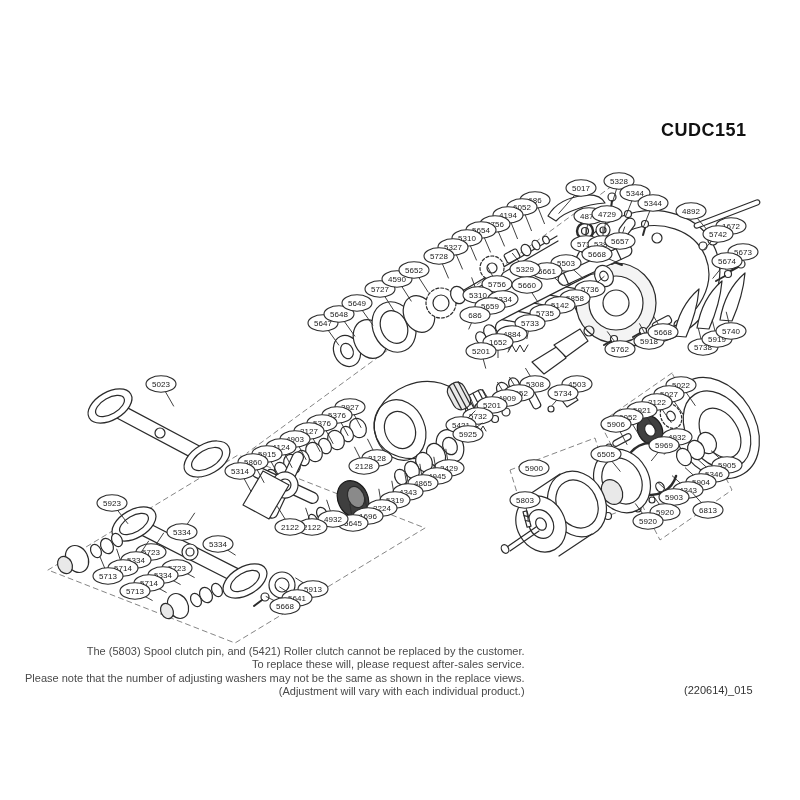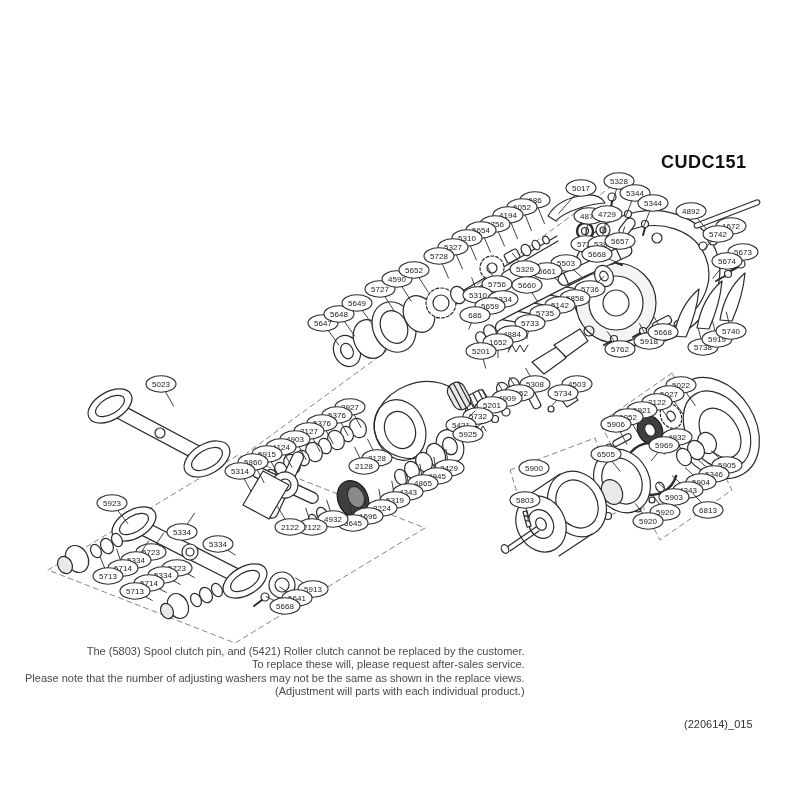--- a/index.html
+++ b/index.html
@@ -1,23 +1,23 @@
 <!DOCTYPE html>
 <html><head>
 <meta charset="utf-8">
 <style>
   html,body{margin:0;padding:0;background:#fff;}
   .page{position:relative;width:800px;height:800px;background:#fff;overflow:hidden;
         font-family:"Liberation Sans",sans-serif;}
   .title{position:absolute;left:661px;top:120px;font-size:18px;font-weight:bold;
-         letter-spacing:.5px;color:#111;margin-top:32px;}
+         letter-spacing:.5px;color:#111;}
   svg{position:absolute;left:0;top:0;}
   svg text{font-family:"Liberation Sans","DejaVu Sans",sans-serif;}
   .notes{position:absolute;left:25px;top:645px;font-size:11px;line-height:13.4px;color:#4a4a4a;text-align:right;}
-  .doc-code{position:absolute;left:684px;top:684px;font-size:11px;color:#333;margin-top:34px;}
+  .doc-code{position:absolute;left:684px;top:684px;font-size:11px;color:#333;}
 </style>
 </head>
 <body>
 
 <div class="page">
 
   <div class="title">CUDC151</div>
 
   <svg id="diagram-svg" width="800" height="800" viewBox="0 0 800 800">
 
@@ -880,18 +880,18 @@
           <ellipse cx="525" cy="500" rx="15" ry="8.2" fill="#ffffff" stroke="#2b2b2b" stroke-width="1.1"></ellipse>
           <text x="525" y="502.8" text-anchor="middle" font-size="8" fill="#1a1a1a">5803</text>
         </g>
       </g>
   </svg>
 
   <div class="notes">
     <div>The (5803) Spool clutch pin, and (5421) Roller clutch  cannot be replaced by the customer.</div>
     <div>To replace these will, please request after-sales service.</div>
     <div>Please note that the number of adjusting washers may not be the same as shown in the replace views.</div>
-    <div>(Adjustment will parts with each individual product.)</div>
+    <div>(Adjustment will vary with each individual product.)</div>
   </div>
 
   <div class="doc-code">(220614)_015</div>
 
 </div>
 
 </body></html>

